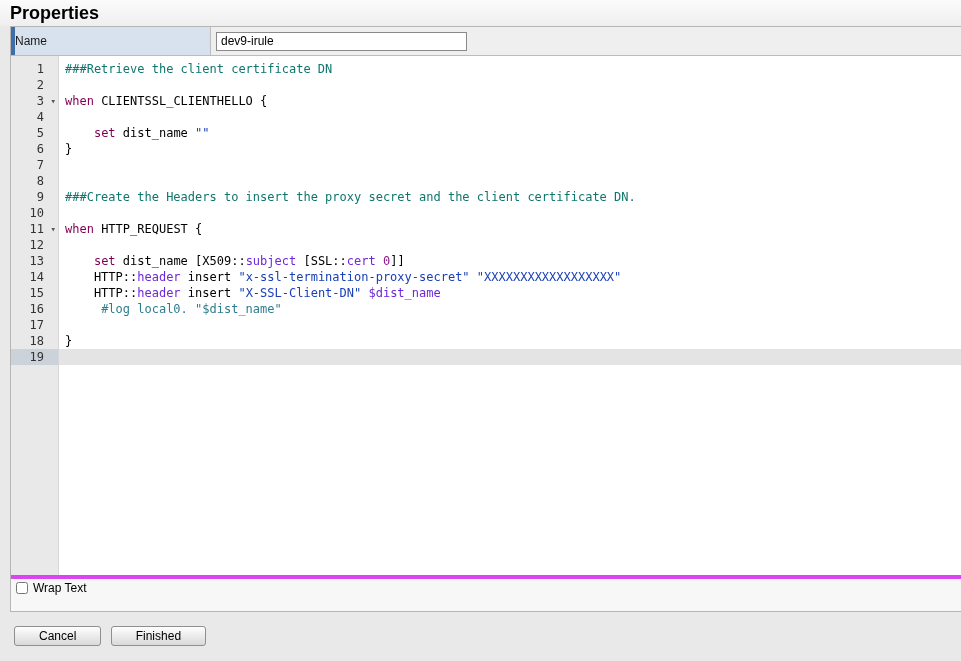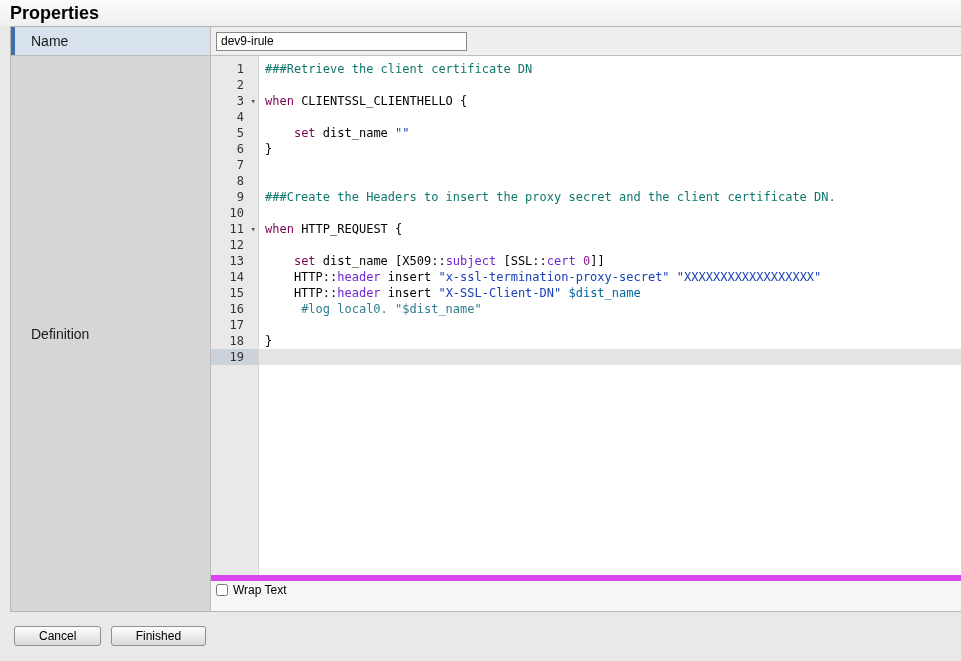--- a/index.html
+++ b/index.html
@@ -31,24 +31,24 @@
     border-bottom:1px solid #b5b5b5;
     background:#fff;
     display:flex; flex-direction:column;
     flex:0 0 auto;
   }
   .row { display:flex; }
   .row + .row { border-top:1px solid #bcbcbc; }
 
   .label-cell {
     width:200px; flex:0 0 200px;
-    padding-left:20px;
+    padding-left:4px;
     display:flex; align-items:center;
     position:relative;
-    font-size:14px; color:#1a1a1a;
+    font-size:12px; color:#1a1a1a;
     border-right:1px solid #bcbcbc;
   }
   .name-row { height:28px; }
   .name-row .label-cell { background:#d8e2ef; }
   .accent-bar {
     position:absolute; left:0; top:0; bottom:0; width:4px;
     background:#3f6fa8;
   }
   .name-row .value-cell {
     flex:1; background:#efefef;
@@ -101,28 +101,28 @@
     white-space:pre;
   }
   .code-line.active { background:#e4e4e4; }
 
   .tok-plain    { color:#000000; }
   .tok-comment  { color:#0f766e; }
   .tok-comment2 { color:#2e7d8e; }
   .tok-keyword  { color:#7f0055; }
   .tok-string   { color:#1a40b8; }
   .tok-method   { color:#6d28d9; }
-  .tok-variable { color:#0369a1; }
+  .tok-variable { color:#6d28d9; }
   .tok-number   { color:#8b1a8b; }
 
   
   .editor-options {
     flex:0 0 36px;
     background:#f7f7f7;
-    border-top:6px solid #d946ef;
+    border-top:4px solid #d946ef;
     padding:1px 8px 0 3px;
   }
   .option-row {
     height:16px; display:flex; align-items:center;
   }
   .option-row input[type=checkbox] {
     width:12px; height:12px; margin:0 5px 0 2px;
   }
   .option-row label { font-size:12px; }
 
@@ -158,23 +158,20 @@
       <div class="label-cell">
         <span class="accent-bar"></span>
         <span>Name</span>
       </div>
       <div class="value-cell">
         <input type="text" class="name-input" value="dev9-irule" style="">
       </div>
     </div>
 
     <div class="row def-row">
-      <div class="label-cell">
-        <span>Definition</span>
-      </div>
       <div class="editor-cell">
 
         <div class="editor">
           <div class="gutter">
               <div class="gutter-line"><span>1</span></div>
               <div class="gutter-line"><span>2</span></div>
               <div class="gutter-line"><span>3</span><span class="fold-arrow">▾</span></div>
               <div class="gutter-line"><span>4</span></div>
               <div class="gutter-line"><span>5</span></div>
               <div class="gutter-line"><span>6</span></div>

